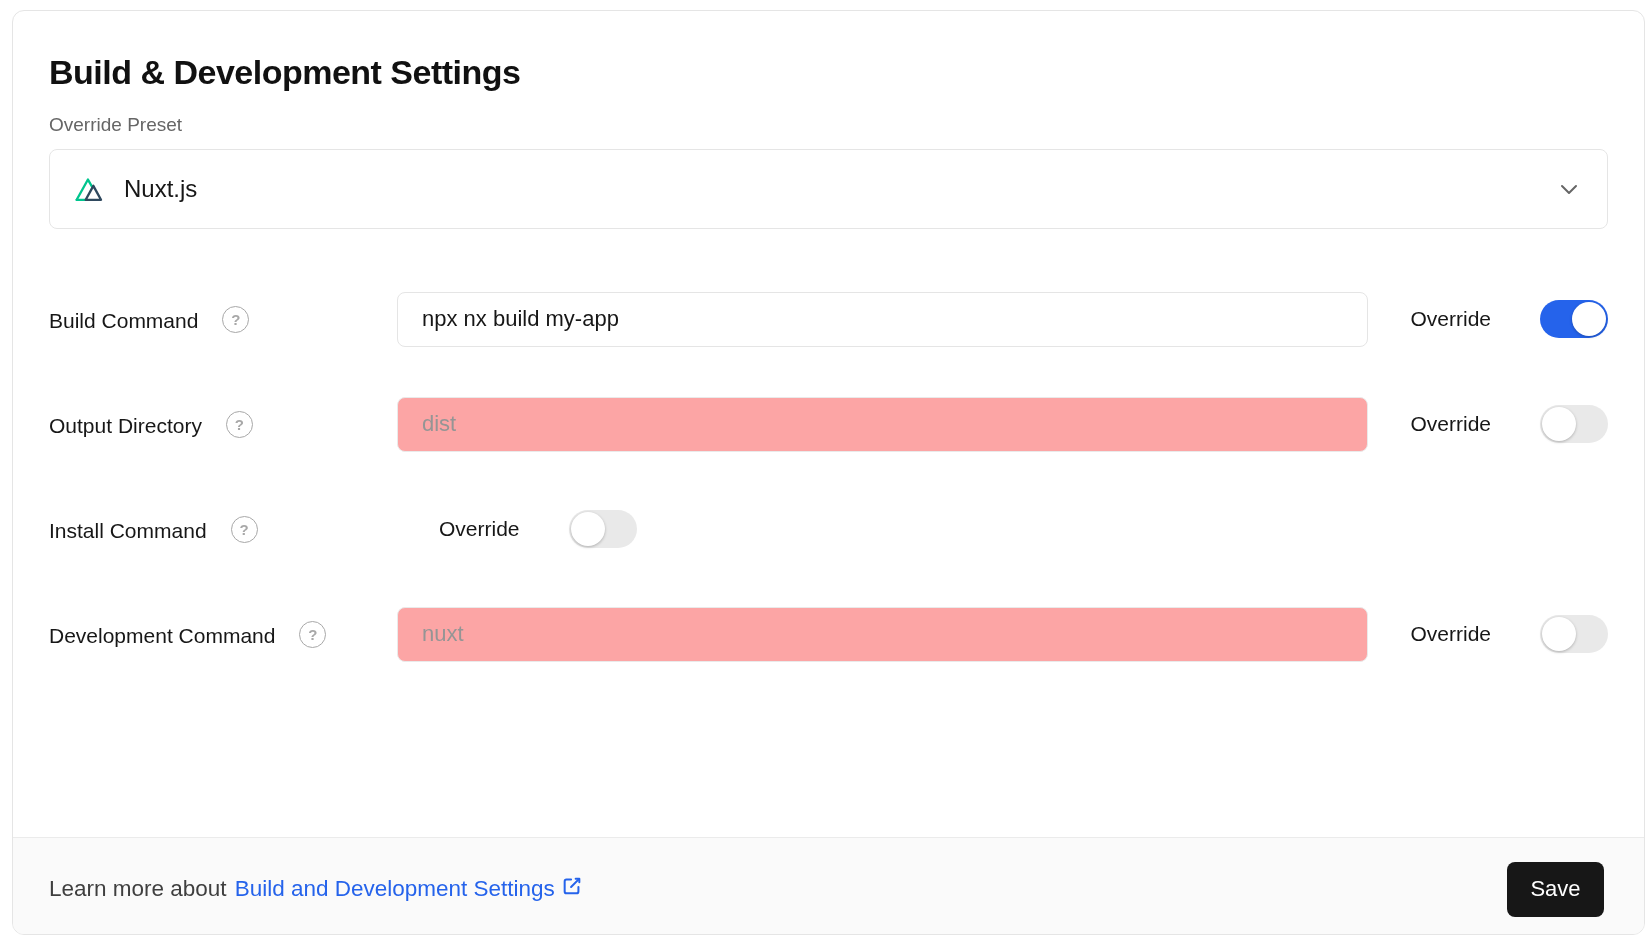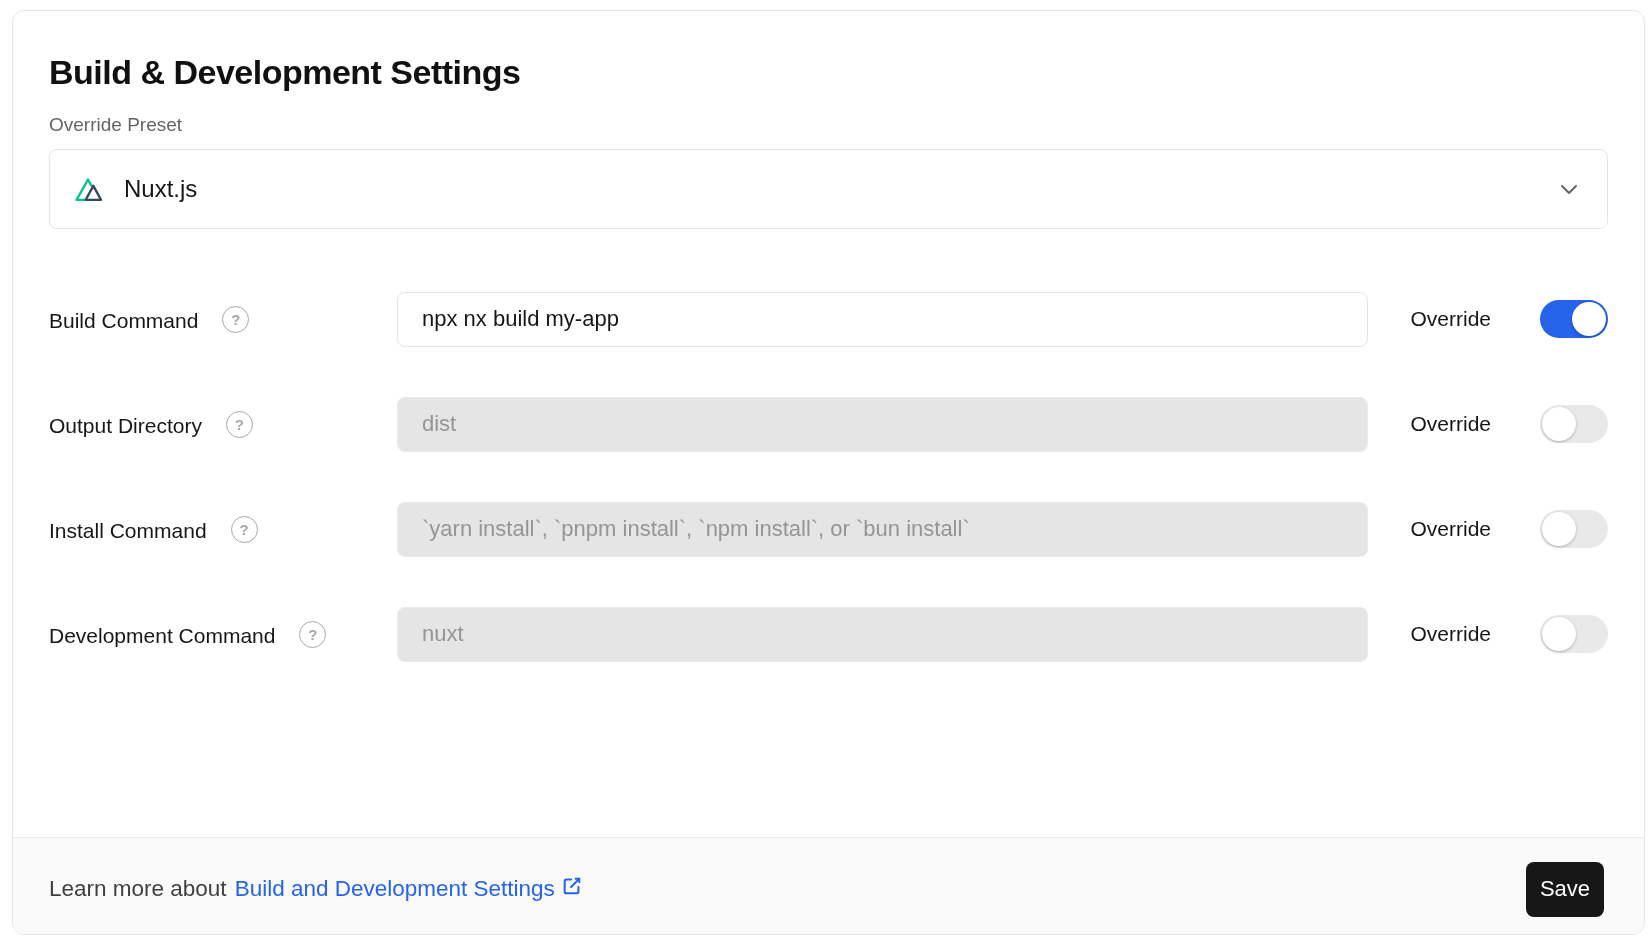--- a/index.html
+++ b/index.html
@@ -34,21 +34,21 @@
     width: 27px; height: 27px; border: 1.5px solid #a8a8a8; border-radius: 50%;
     color: #a8a8a8; font-size: 15px; font-weight: 600;
     display: flex; align-items: center; justify-content: center; flex: 0 0 auto; cursor: pointer;
   }
   .row-input {
     flex: 1 1 auto; height: 55px; border: 1px solid #e5e5e5; border-radius: 8px;
     background: #ffffff; padding: 0 24px; font-size: 22px; color: #171717;
     font-family: "Liberation Sans", "DejaVu Sans", sans-serif; outline: none; min-width: 0;
   }
   .row-input::placeholder { color: #959595; opacity: 1; }
-  .row-input:disabled { background: #e5e5e5; border-color: #eaeaea; }
+  .row-input:disabled { background: #fca5a5; border-color: #eaeaea; }
   .override-group { flex: 0 0 auto; display: flex; align-items: center; margin-left: 42px; gap: 25px; }
   .override-label { font-size: 21px; font-weight: 500; color: #171717; margin-right: 24px; }
   .toggle {
     width: 68px; height: 38px; border-radius: 19px; position: relative;
     cursor: pointer; flex: 0 0 auto; border: none; padding: 0;
   }
   .toggle.on { background: #2563eb; }
   .toggle.off { background: #e9e9e9; }
   .toggle .knob {
     position: absolute; top: 2px; width: 34px; height: 34px; border-radius: 50%;
@@ -60,21 +60,21 @@
     margin-top: auto; height: 97px; background: #fafafa; border-top: 1px solid #ebebeb;
     display: flex; align-items: center; justify-content: space-between; padding: 6px 40px 0 36px;
   }
   .learn-more { font-size: 22.5px; color: #3f3f3f; display: flex; align-items: center; }
   .learn-link {
     color: #2563eb; text-decoration: none; margin-left: 8px;
     display: inline-flex; align-items: center; gap: 6px; cursor: pointer;
   }
   .save-btn {
     background: #171717; color: #ffffff; border: none; border-radius: 8px;
-    width: 78px; height: 55px; font-size: 22px; font-weight: 500; cursor: pointer;
+    width: 97px; height: 55px; font-size: 22px; font-weight: 500; cursor: pointer;
     font-family: "Liberation Sans", "DejaVu Sans", sans-serif;
   }
 </style>
 </head>
 <body>
 
 <div class="card">
   <div class="card-body">
 
     <h1 class="card-title">Build &amp; Development Settings</h1>
@@ -126,21 +126,20 @@
               <span class="knob"></span>
             </button>
         </div>
       </div>
 
       <div class="row">
         <div class="row-label-group">
           <span class="row-label">Install Command</span>
           <span class="help-icon">?</span>
         </div>
-        <input class="row-input" type="text" disabled="" placeholder="`yarn install`, `pnpm install`, `npm install`, or `bun install`" style="">
         <div class="override-group">
           <span class="override-label">Override</span>
           <button class="toggle off">
               <span class="knob"></span>
             </button>
         </div>
       </div>
 
       <div class="row">
         <div class="row-label-group">

